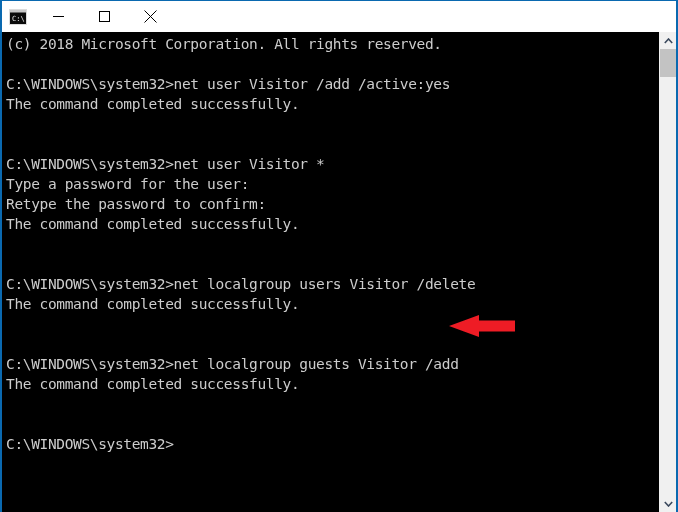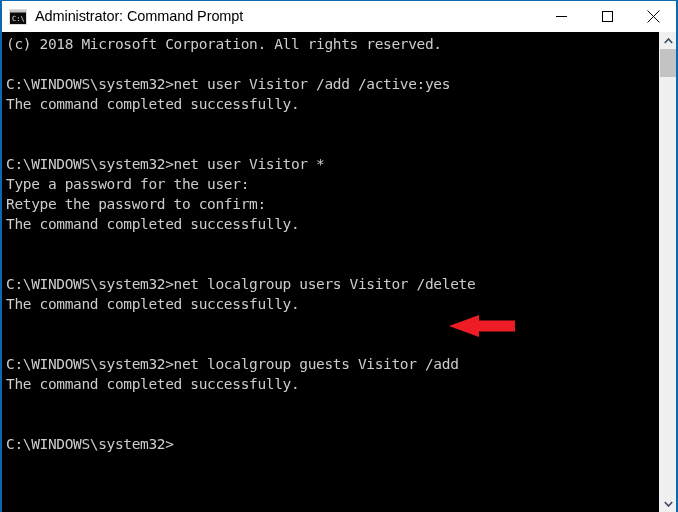--- a/index.html
+++ b/index.html
@@ -156,21 +156,20 @@
 
     <div id="title-icon">
       <svg width="18" height="16" viewBox="0 0 18 16" xmlns="http://www.w3.org/2000/svg">
         <rect x="0" y="0" width="18" height="16" fill="#dcdcdc"></rect>
         <rect x="1" y="1" width="16" height="14" fill="#0b0b0b"></rect>
         <rect x="1" y="1" width="16" height="2.5" fill="#c8c8c8"></rect>
         <text x="3" y="11.5" font-family="DejaVu Sans Mono, monospace" font-size="7" fill="#e8e8e8">C:\</text>
       </svg>
     </div>
 
-    <div id="title-text">Administrator: Command Prompt</div>
 
     <div class="winbtn">
       <svg width="11" height="11" viewBox="0 0 11 11" xmlns="http://www.w3.org/2000/svg">
         <line x1="0" y1="5.5" x2="11" y2="5.5" stroke="#000000" stroke-width="1"></line>
       </svg>
     </div>
 
     <div class="winbtn">
       <svg width="11" height="11" viewBox="0 0 11 11" xmlns="http://www.w3.org/2000/svg">
         <rect x="0.5" y="0.5" width="10" height="10" fill="none" stroke="#000000" stroke-width="1"></rect>

